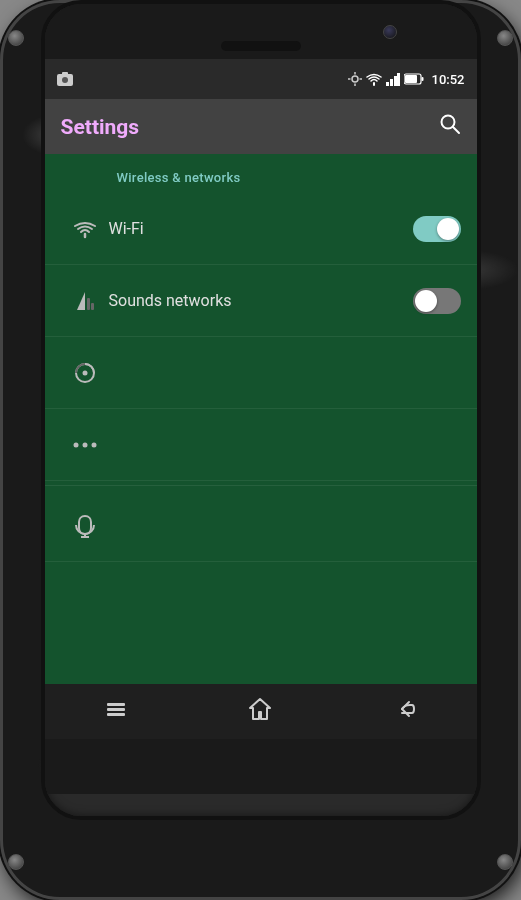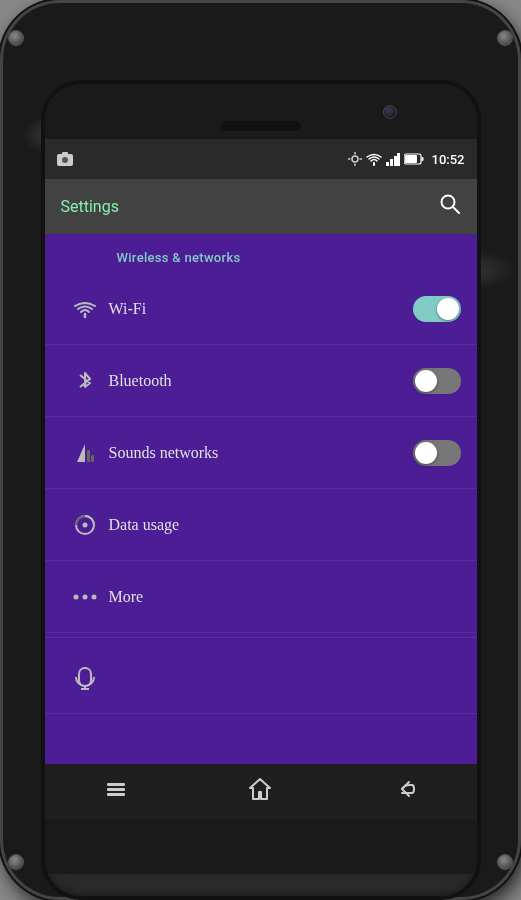--- a/index.html
+++ b/index.html
@@ -14,21 +14,21 @@
     }
 
     .phone-outer {
       width: 521px;
       height: 900px;
       background: #1a1a1a;
       border-radius: 60px;
       position: relative;
       display: flex;
       justify-content: center;
-      align-items: flex-end;
+      align-items: flex-start;
       box-shadow: 
         inset 0 0 0 3px #444,
         0 0 0 2px #111,
         4px 8px 20px rgba(0,0,0,0.8);
     }
 
     
     .phone-outer::before {
       content: '';
       position: absolute;
@@ -140,34 +140,34 @@
     .app-bar {
       height: 55px;
       background: #424242;
       display: flex;
       justify-content: space-between;
       align-items: center;
       padding: 0 16px;
     }
 
     .app-bar-title {
-      color: #86efac;
-      font-size: 16px;
-      font-weight: 400;
+      color: #f0abfc;
+      font-size: 21px;
+      font-weight: 700;
     }
 
     .search-icon-btn {
       color: #fff;
       font-size: 20px;
       cursor: pointer;
     }
 
     
     .settings-content {
-      background: #4c1d95;
+      background: #14532d;
       overflow-y: auto;
       height: calc(680px - 40px - 55px);
     }
 
     .section-header {
       padding: 16px 16px 8px 72px;
       color: #80cbc4;
       font-size: 13px;
       font-weight: 500;
       letter-spacing: 0.3px;
@@ -190,21 +190,20 @@
       color: #bbb;
       font-size: 22px;
       flex-shrink: 0;
     }
 
     .item-text {
       flex: 1;
       color: #e0e0e0;
       font-size: 16px;
       font-weight: 400;
-      font-family: Liberation Serif, serif;
     }
 
     .toggle {
       width: 48px;
       height: 26px;
       border-radius: 13px;
       position: relative;
       cursor: pointer;
       flex-shrink: 0;
     }
@@ -353,31 +352,20 @@
               <path d="M4 10 Q11 5 18 10" stroke="#bbb" stroke-width="2" fill="none" stroke-linecap="round"></path>
               <path d="M1 7 Q11 1 21 7" stroke="#bbb" stroke-width="2" fill="none" stroke-linecap="round"></path>
             </svg>
           </div>
           <span class="item-text">Wi-Fi</span>
           <div class="toggle on">
             <div class="toggle-thumb"></div>
           </div>
         </div>
 
-        <div class="settings-item">
-          <div class="item-icon svg-icon">
-            <svg width="18" height="24" viewBox="0 0 18 24">
-              <polyline points="4,6 14,14 9,18 9,4 14,10 4,18" fill="none" stroke="#bbb" stroke-width="2" stroke-linejoin="round"></polyline>
-            </svg>
-          </div>
-          <span class="item-text">Bluetooth</span>
-          <div class="toggle off">
-            <div class="toggle-thumb"></div>
-          </div>
-        </div>
 
         <div class="settings-item">
           <div class="item-icon svg-icon">
             <svg width="20" height="22" viewBox="0 0 20 22">
               <polygon points="2,20 10,2 10,20" fill="#bbb"></polygon>
               <rect x="12" y="8" width="3" height="12" rx="1" fill="#666"></rect>
               <rect x="16" y="13" width="3" height="7" rx="1" fill="#666"></rect>
             </svg>
           </div>
           <span class="item-text">Sounds networks</span>
@@ -388,32 +376,30 @@
 
         <div class="settings-item">
           <div class="item-icon svg-icon">
             <svg width="24" height="24" viewBox="0 0 24 24">
               <circle cx="12" cy="12" r="9" fill="none" stroke="#bbb" stroke-width="2"></circle>
               <path d="M12 3 A9 9 0 0 1 21 12" stroke="#bbb" stroke-width="2" fill="none"></path>
               <path d="M12 3 A9 9 0 0 0 3 12" stroke="#666" stroke-width="2" fill="none"></path>
               <circle cx="12" cy="12" r="2.5" fill="#bbb"></circle>
             </svg>
           </div>
-          <span class="item-text">Data usage</span>
         </div>
 
         <div class="settings-item">
           <div class="item-icon svg-icon">
             <svg width="24" height="10" viewBox="0 0 24 10">
               <circle cx="3" cy="5" r="2.5" fill="#bbb"></circle>
               <circle cx="12" cy="5" r="2.5" fill="#bbb"></circle>
               <circle cx="21" cy="5" r="2.5" fill="#bbb"></circle>
             </svg>
           </div>
-          <span class="item-text">More</span>
         </div>
 
         <div class="divider-section"></div>
 
 
         <div class="settings-item">
           <div class="item-icon svg-icon">
             <svg width="20" height="24" viewBox="0 0 20 24">
               <path d="M10 2 C6 2 4 5 4 8 L4 14 C4 17 6 20 10 20 C14 20 16 17 16 14 L16 8 C16 5 14 2 10 2 Z" fill="none" stroke="#bbb" stroke-width="2"></path>
               <line x1="10" y1="20" x2="10" y2="23" stroke="#bbb" stroke-width="2"></line>

